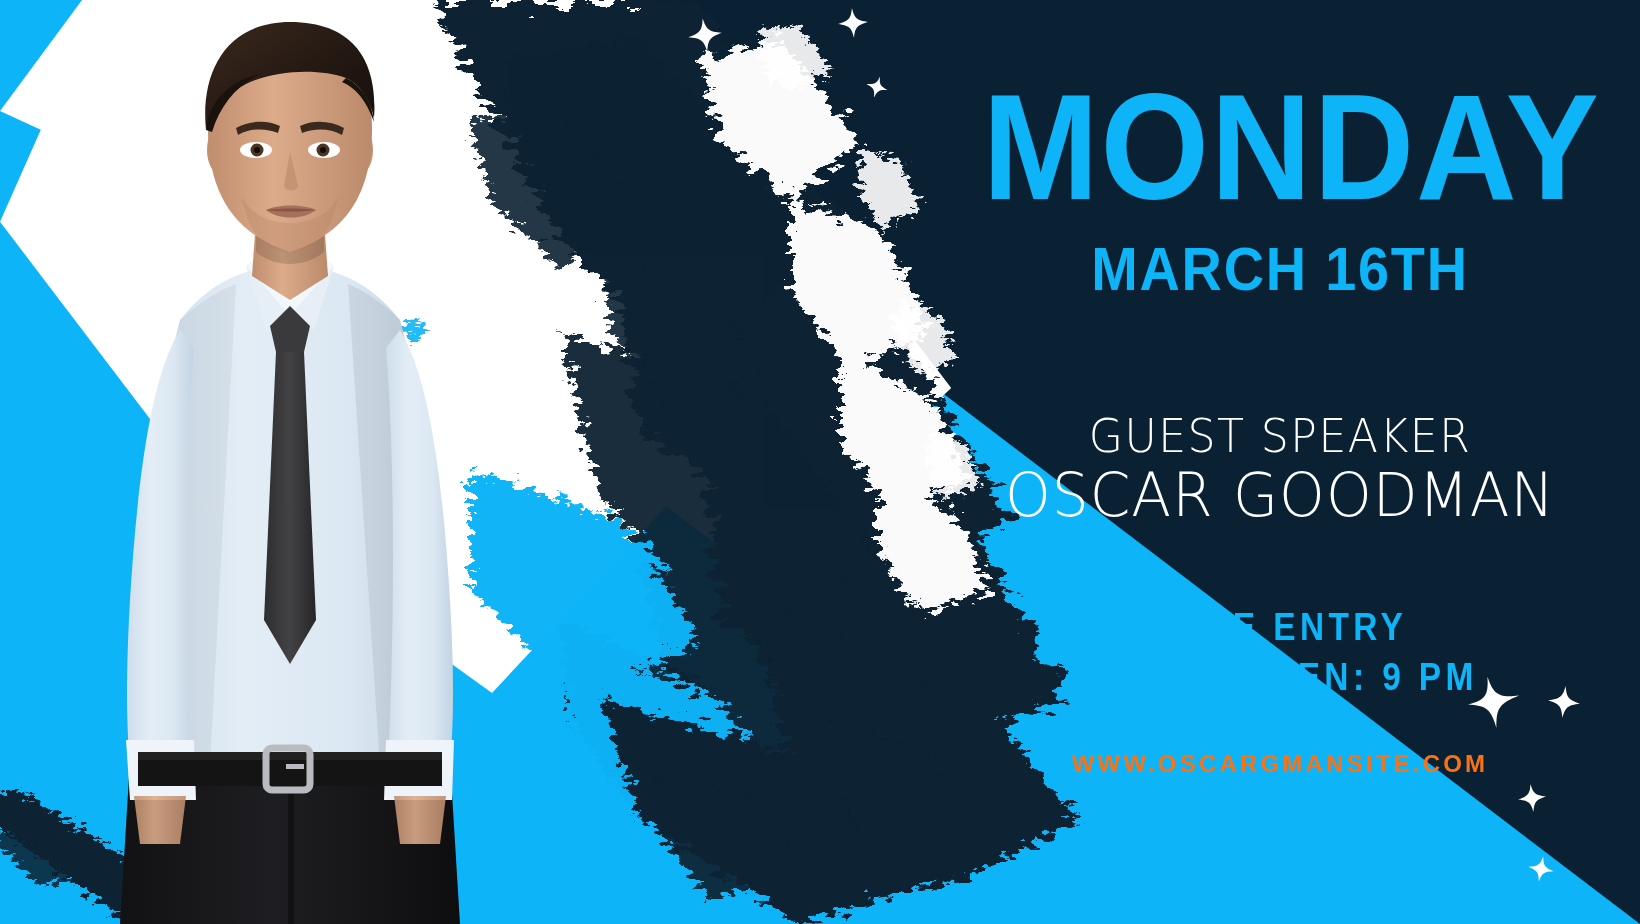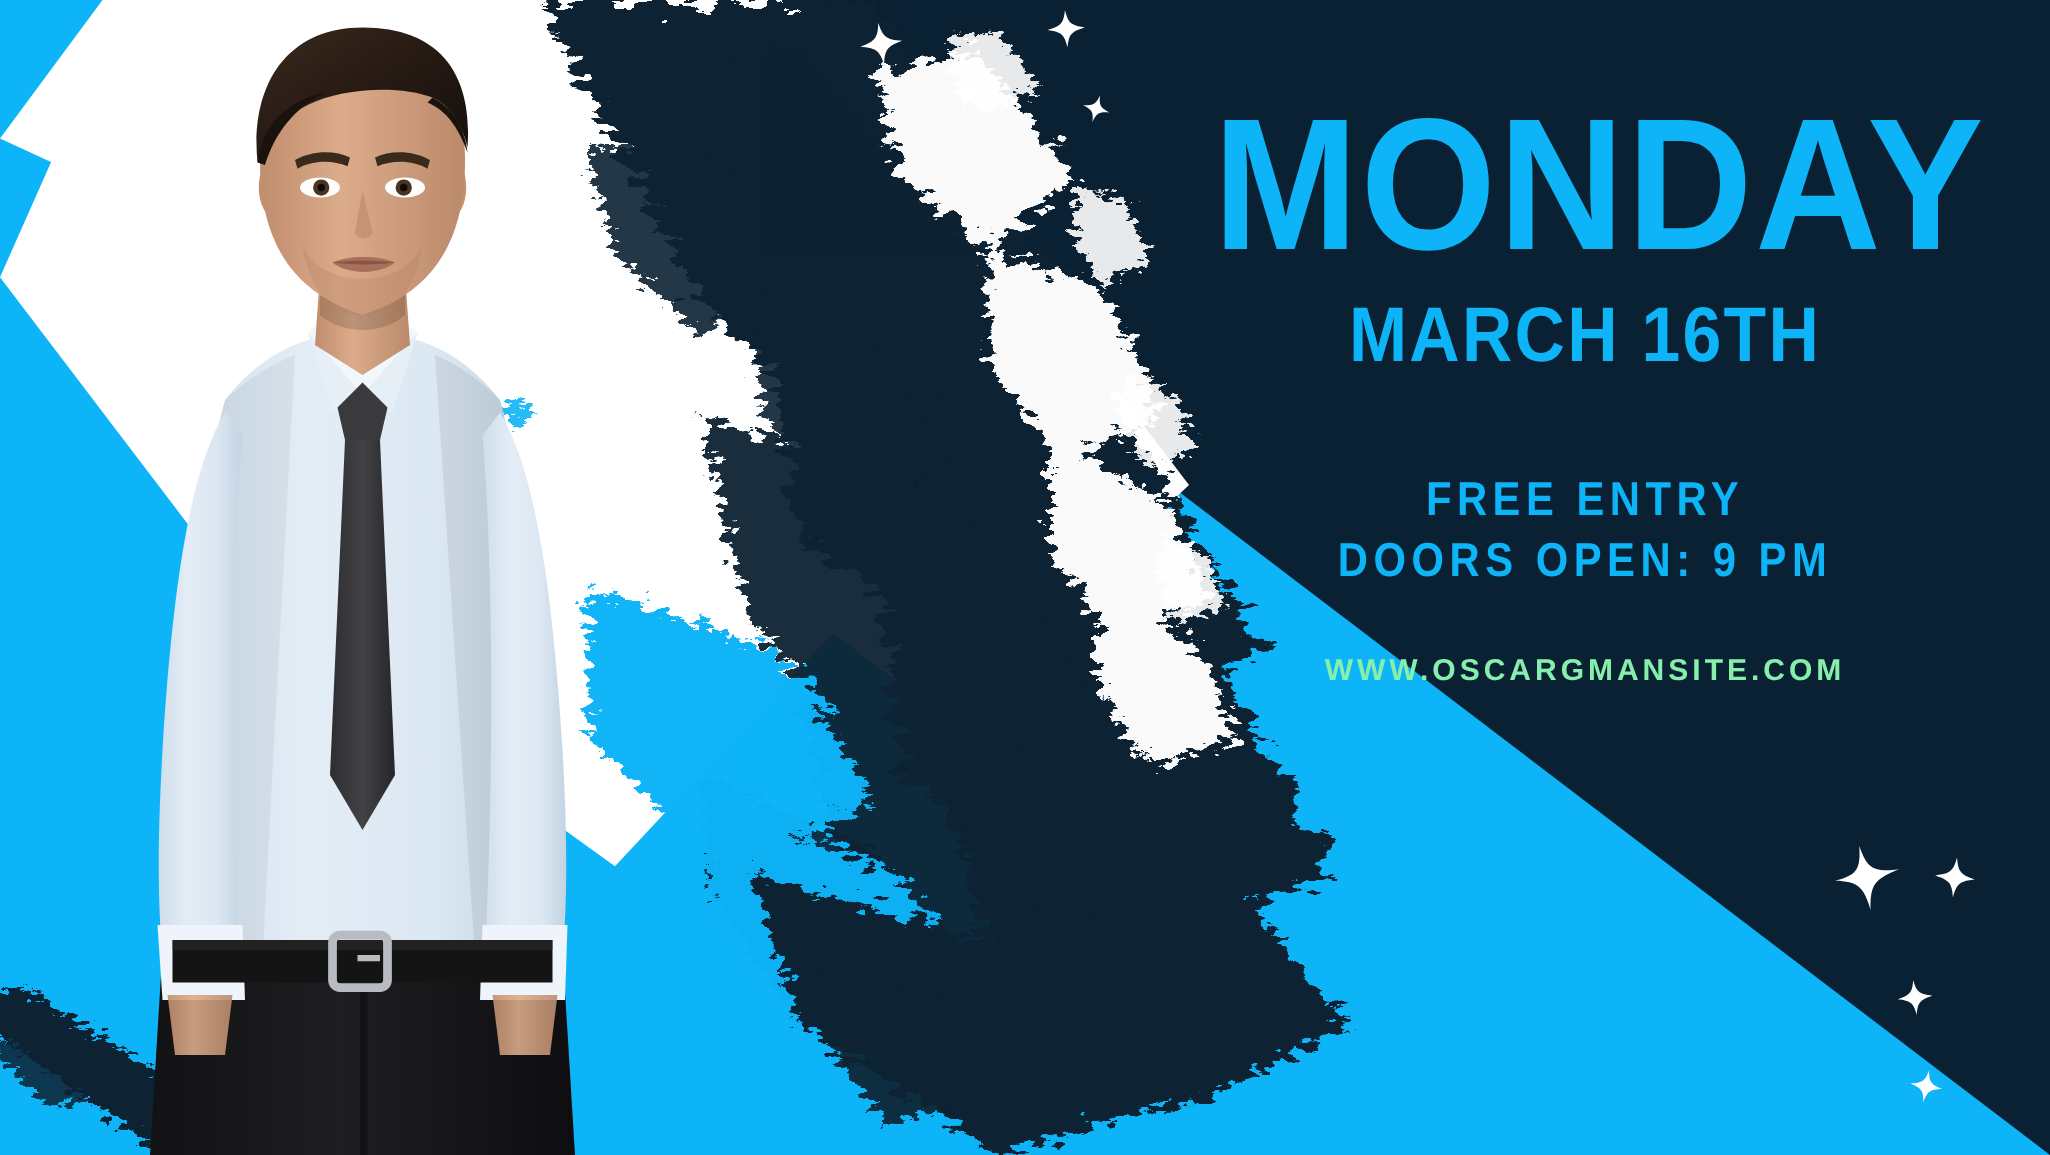--- a/index.html
+++ b/index.html
@@ -50,21 +50,21 @@
   }
   .figure svg{ width:100%; height:100%; display:block; }
 
   
   .sparkle{ position:absolute; pointer-events:none; }
   .sparkle svg{ display:block; width:100%; height:100%; }
 
   
   .content{
     position:absolute;
-    right:12px; top:0;
+    right:0; top:0;
     width:720px; height:100%;
     padding:0 40px;
     text-align:center;
     z-index:40;
   }
 
   .day{
     margin-top:78px;
     color:#0db4f7;
     font-family:"Liberation Sans Narrow","Liberation Sans",sans-serif;
@@ -123,21 +123,21 @@
     font-weight:700;
     font-size:38px;
     line-height:1.3;
     letter-spacing:5px;
     white-space:nowrap;
     transform:scaleX(0.88);
   }
 
   .website{
     margin-top:48px;
-    color:#86efac;
+    color:#f97316;
     font-family:"Liberation Sans","DejaVu Sans",sans-serif;
     font-weight:700;
     font-size:24px;
     letter-spacing:3.2px;
     white-space:nowrap;
   }
 </style>
 </head>
 <body>
 
@@ -374,20 +374,24 @@
         <path d="M50 0 C56 34, 62 42, 100 50 C62 58, 56 66, 50 100 C44 66, 38 58, 0 50 C38 42, 44 34, 50 0 Z" fill="#fff"></path>
       </svg>
   </div>
 
   <div class="content">
 
     <div class="day">MONDAY</div>
 
     <div class="date">MARCH 16TH</div>
 
+    <div class="speaker-block">
+      <div class="speaker-label">GUEST SPEAKER</div>
+      <div class="speaker-name">OSCAR GOODMAN</div>
+    </div>
 
     <div class="entry-block">
       <div class="entry-line">FREE ENTRY</div>
       <div class="entry-line">DOORS OPEN: 9 PM</div>
     </div>
 
     <div class="website">WWW.OSCARGMANSITE.COM</div>
 
   </div>
 

